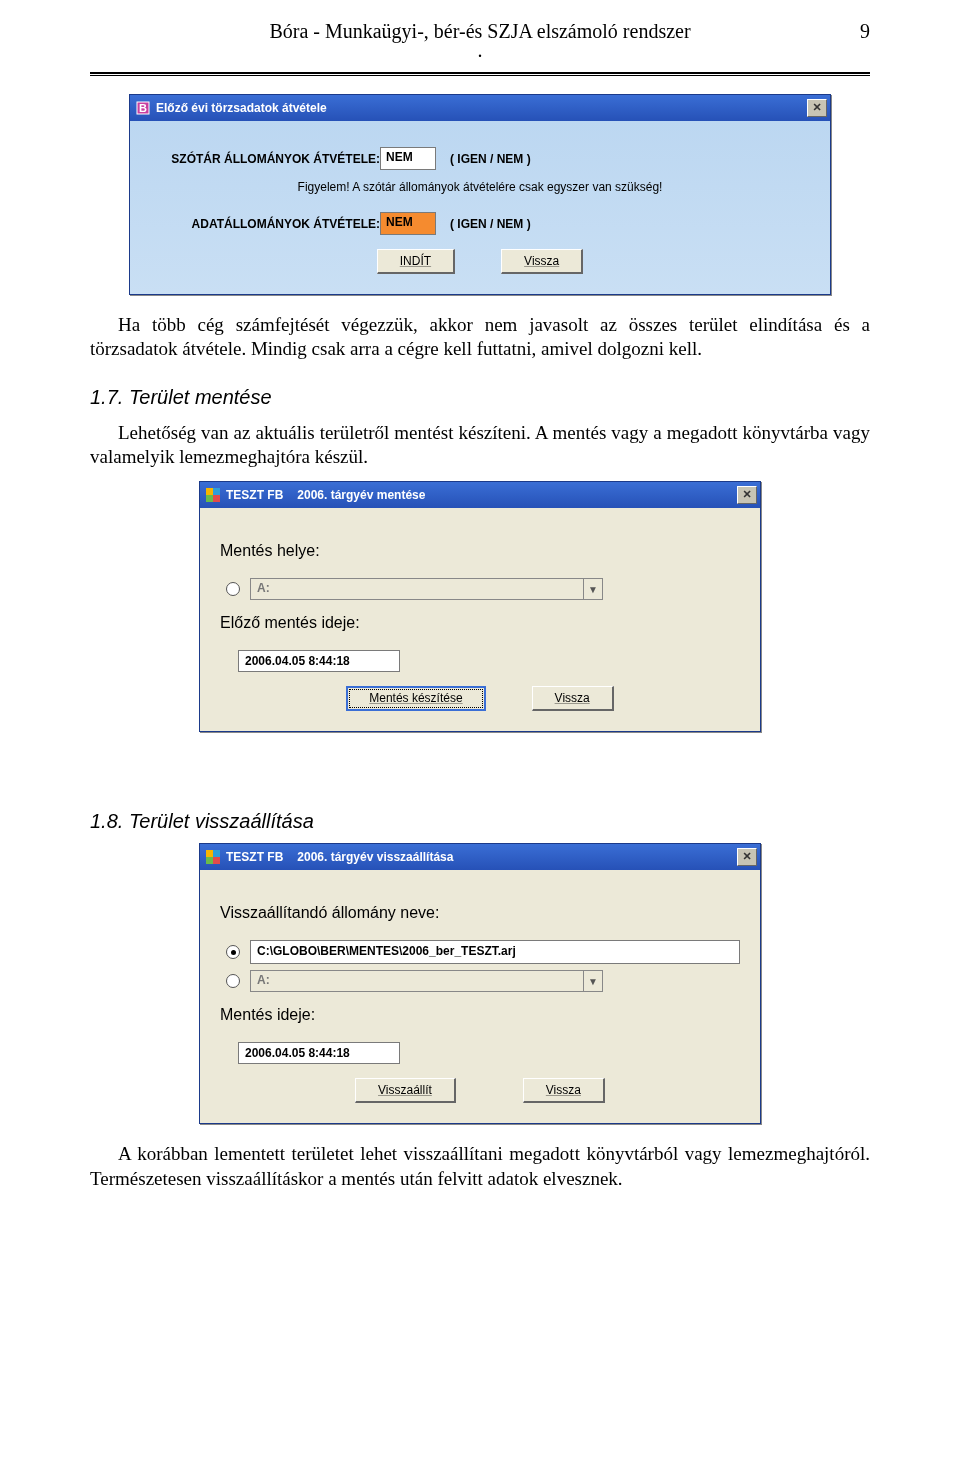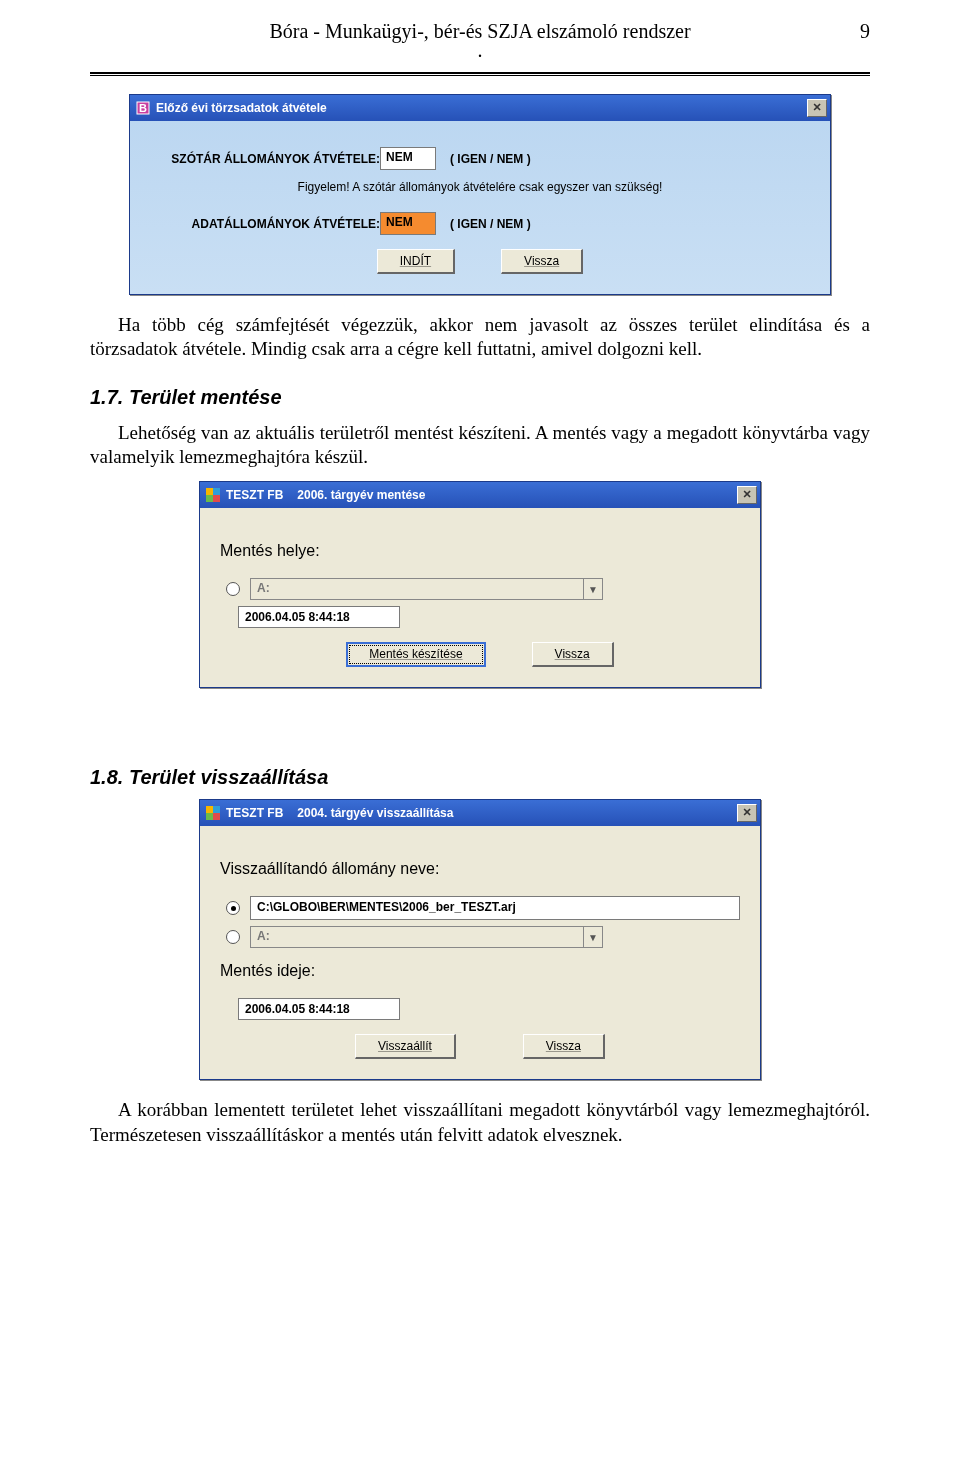--- a/index.html
+++ b/index.html
@@ -39,21 +39,21 @@
     border-top: 1px solid #000;
     margin: 1px 0 18px 0;
   }
   .body-text {
     text-align: justify;
     margin: 12px 0;
     line-height: 1.28;
   }
   .indent { text-indent: 28px; }
   .section-title {
-    font-weight: bold;
+    font-weight: normal;
     font-style: italic;
     margin: 24px 0 10px 0;
     font-size: 20px;
     font-family: Arial, sans-serif;
   }
 
   
   .win {
     font-family: Tahoma, Verdana, Arial, sans-serif;
     font-size: 12px;
@@ -291,20 +291,21 @@
     </div>
     <div class="dlg-body grey-body">
       <div class="form-label">Mentés helye:</div>
       <div class="radio-row">
         <span class="radio"></span>
         <span class="dd-wrap">
           <span class="dd-main">A:</span>
           <span class="dd-arrow">▼</span>
         </span>
       </div>
+      <div class="form-label" style="margin-top:14px">Előző mentés ideje:</div>
       <div class="ts-field">2006.04.05 8:44:18</div>
       <div class="btnrow" style="">
         <span class="winbtn focus">Mentés készítése</span>
         <span class="winbtn">Vissza</span>
       </div>
     </div>
   </div>
 
   <div style="height:36px"></div>
   <div class="section-title">1.8.   Terület visszaállítása</div>
@@ -314,21 +315,21 @@
       <span class="ticon">
         <svg width="14" height="14" viewBox="0 0 14 14">
             <rect x="0" y="0" width="7" height="7" fill="#f7b500"></rect>
             <rect x="7" y="0" width="7" height="7" fill="#2e9fd8"></rect>
             <rect x="0" y="7" width="7" height="7" fill="#6bbb4a"></rect>
             <rect x="7" y="7" width="7" height="7" fill="#e14b4b"></rect>
           </svg>
       </span>
       <span>TESZT FB</span>
       <span class="title-spacer"></span>
-      <span class="title-text">2004. tárgyév visszaállítása</span>
+      <span class="title-text">2006. tárgyév visszaállítása</span>
       <span class="closebtn">✕</span>
     </div>
     <div class="dlg-body grey-body">
       <div class="form-label">Visszaállítandó állomány neve:</div>
       <div class="radio-row">
         <span class="radio checked"></span>
         <span class="path-field">C:\GLOBO\BER\MENTES\2006_ber_TESZT.arj</span>
       </div>
       <div class="radio-row">
         <span class="radio"></span>

